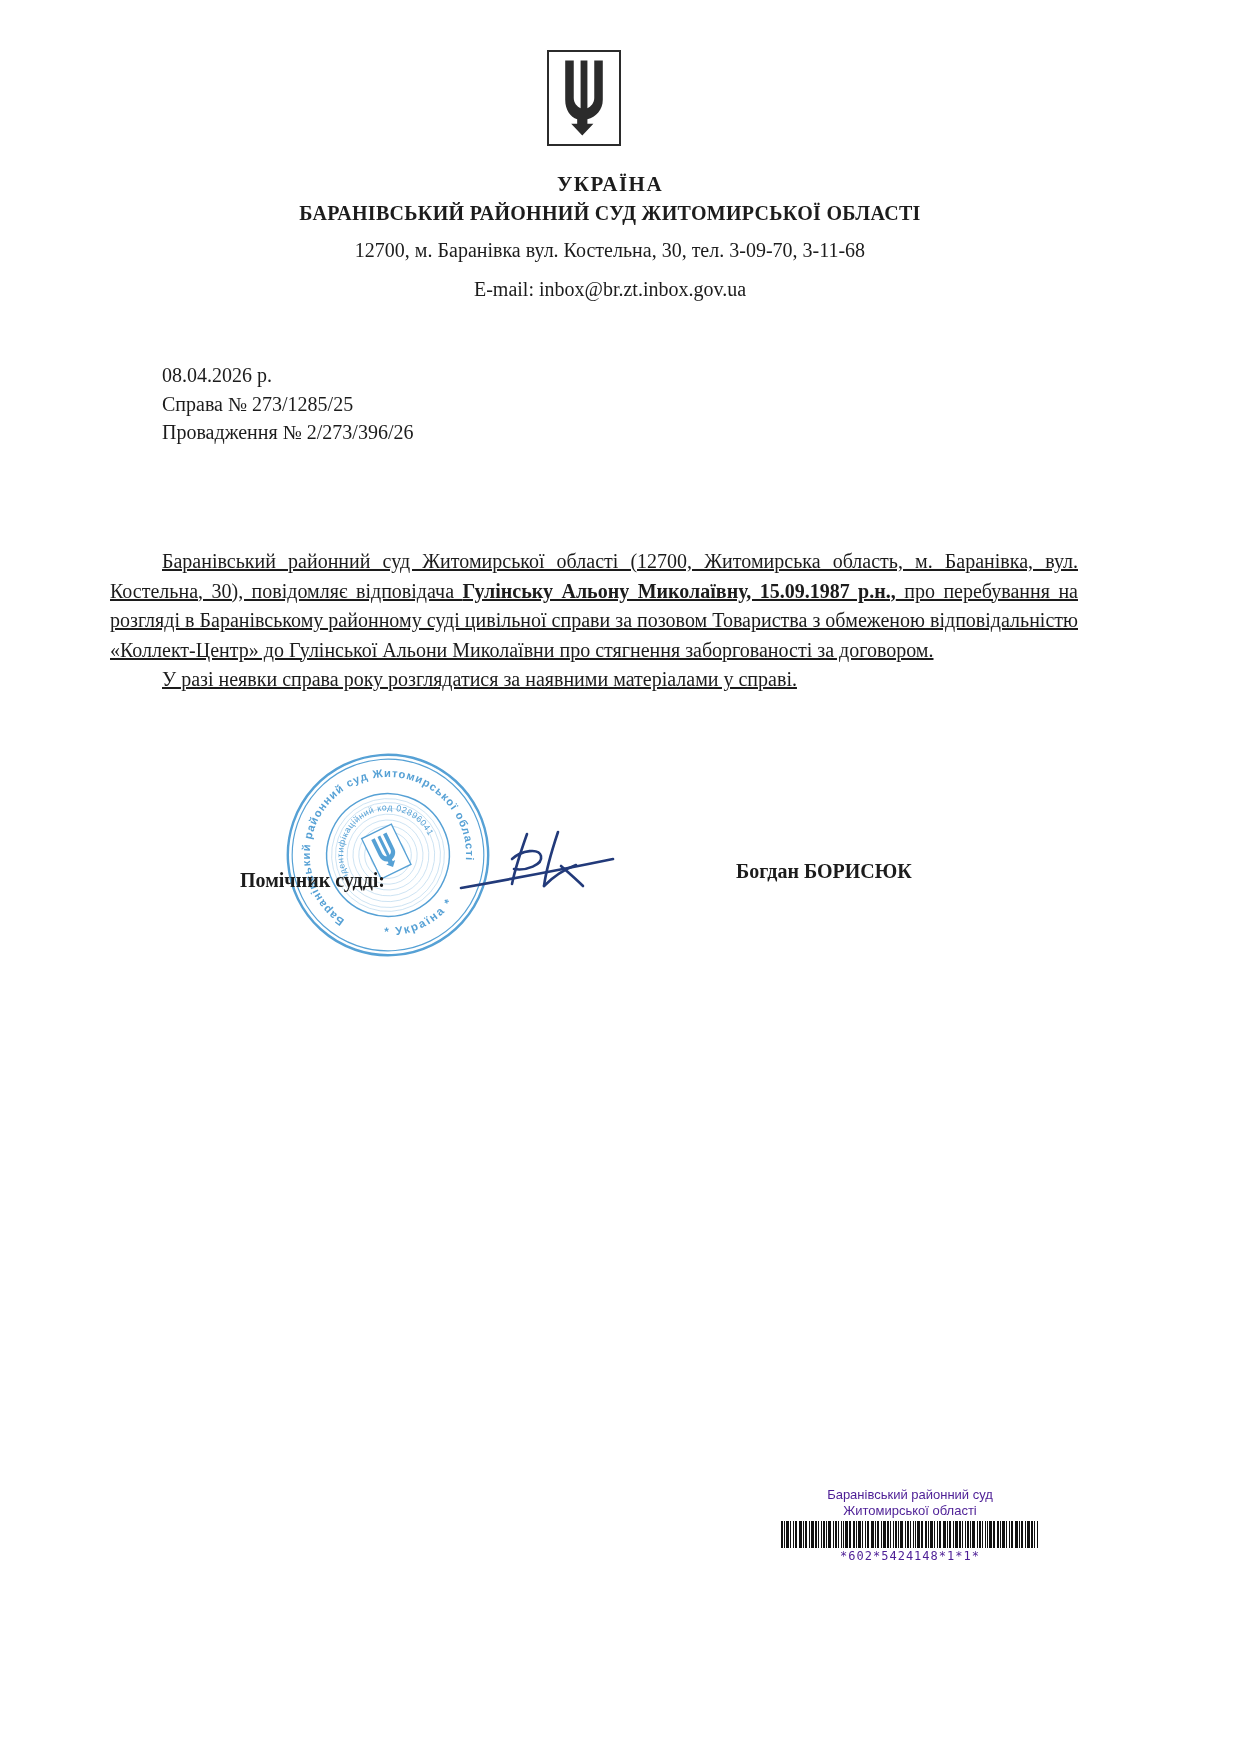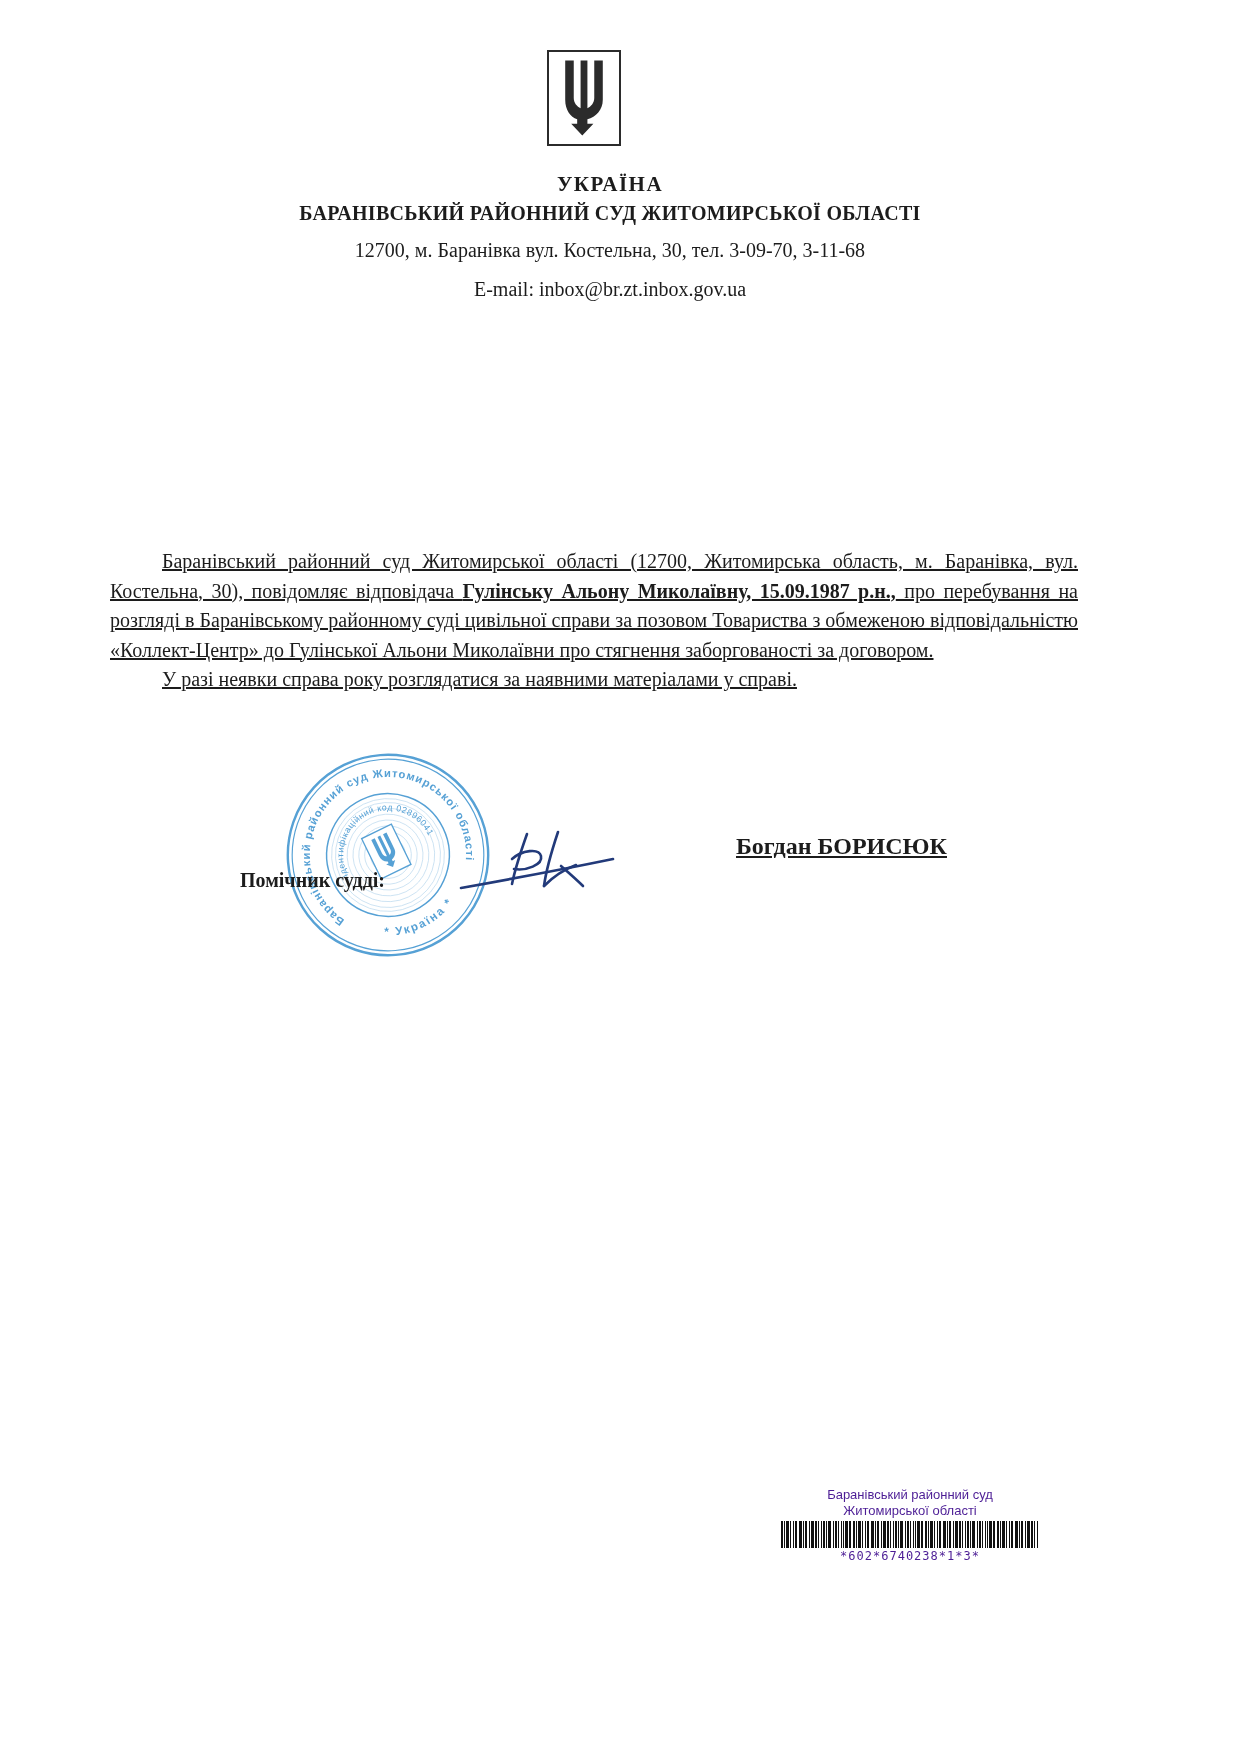--- a/index.html
+++ b/index.html
@@ -22,21 +22,21 @@
     position:absolute; left:110px; top:547px; width:968px;
     font-size:20px; line-height:29.5px; text-align:justify;text-decoration:underline;
   }
   .body-text p { text-indent:52px; margin:0; }
   .stamp {
     position:absolute; left:281px; top:748px; width:214px; height:214px;
     transform:rotate(-26deg); opacity:0.93; color:#4a9ad2;
   }
   .sig-role { position:absolute; left:240px; top:869px; font-size:20px; font-weight:bold; }
   .signature-wrap { position:absolute; left:455px; top:824px; color:#223a7a; }
-  .sig-name { position:absolute; left:736px; top:833px; font-size:24px; font-weight:bold;text-decoration:underline; }
+  .sig-name { position:absolute; left:736px; top:860px; font-size:20px; font-weight:bold; }
   .footer {
     position:absolute; left:760px; top:1487px; width:300px; text-align:center;
     font-family:"Liberation Sans", sans-serif; font-size:13px; line-height:15.5px; color:#4c1d95;
   }
   .barcode { display:block; margin:3px auto 0; }
   .code { font-family:"DejaVu Sans Mono", monospace; font-size:12px; margin-top:1px; letter-spacing:1px; }
   .stamp-text { font-family:"Liberation Sans", sans-serif; }
 </style>
 </head>
 <body>
@@ -53,20 +53,25 @@
     <svg width="54" height="82" viewBox="0 0 60 96" style="color:#2b2b2b">
       <use href="#tryzub" width="60" height="96"></use>
     </svg>
   </div>
 
   <div class="h-center country">УКРАЇНА</div>
   <div class="h-center court-name">БАРАНІВСЬКИЙ РАЙОННИЙ СУД ЖИТОМИРСЬКОЇ ОБЛАСТІ</div>
   <div class="h-center address">12700,  м. Баранівка вул. Костельна, 30, тел. 3-09-70, 3-11-68</div>
   <div class="h-center email">E-mail: inbox@br.zt.inbox.gov.ua</div>
 
+  <div class="meta">
+    <div>08.04.2026 р.</div>
+    <div>Справа № 273/1285/25</div>
+    <div>Провадження № 2/273/396/26</div>
+  </div>
 
   <div class="body-text">
     <p><span>Баранівський районний суд Житомирської області (12700, Житомирська область, м. Баранівка, вул. Костельна, 30), повідомляє відповідача </span><b>Гулінську Альону Миколаївну, 15.09.1987 р.н.,</b><span> про перебування на розгляді в Баранівському районному суді цивільної справи за позовом Товариства з обмеженою відповідальністю «Коллект-Центр» до Гулінської Альони Миколаївни про стягнення заборгованості за договором.</span></p>
     <p>У разі неявки справа року розглядатися за наявними матеріалами у справі.</p>
   </div>
 
   <div class="stamp">
     <svg viewBox="-110 -110 220 220" width="214" height="214" color="#4a9ad2">
       <circle r="103" fill="none" stroke="currentColor" stroke-width="2.5"></circle>
       <circle r="98.5" fill="none" stroke="currentColor" stroke-width="1.2"></circle>
@@ -117,16 +122,16 @@
   </div>
 
   <div class="sig-name">Богдан БОРИСЮК</div>
 
   <div class="footer">
     <div>Баранівський районний суд</div>
     <div>Житомирської області</div>
     <svg class="barcode" width="258" height="27" viewBox="0 0 258 27">
       <line x1="0" y1="13.5" x2="258" y2="13.5" stroke="#111111" stroke-width="27" stroke-dasharray="2 1 1 1 3 1 1 2 1 1 2 2 3 1 1 1 2 2 1 1 3 1 2 1 1 2 1 1 2 1 1 1 3 2 1 1 2 1 1 2 1 1 1 1 3 1 2 2"></line>
     </svg>
-    <div class="code">*602*6740238*1*3*</div>
+    <div class="code">*602*5424148*1*1*</div>
   </div>
 
 </div>
 
 </body></html>

